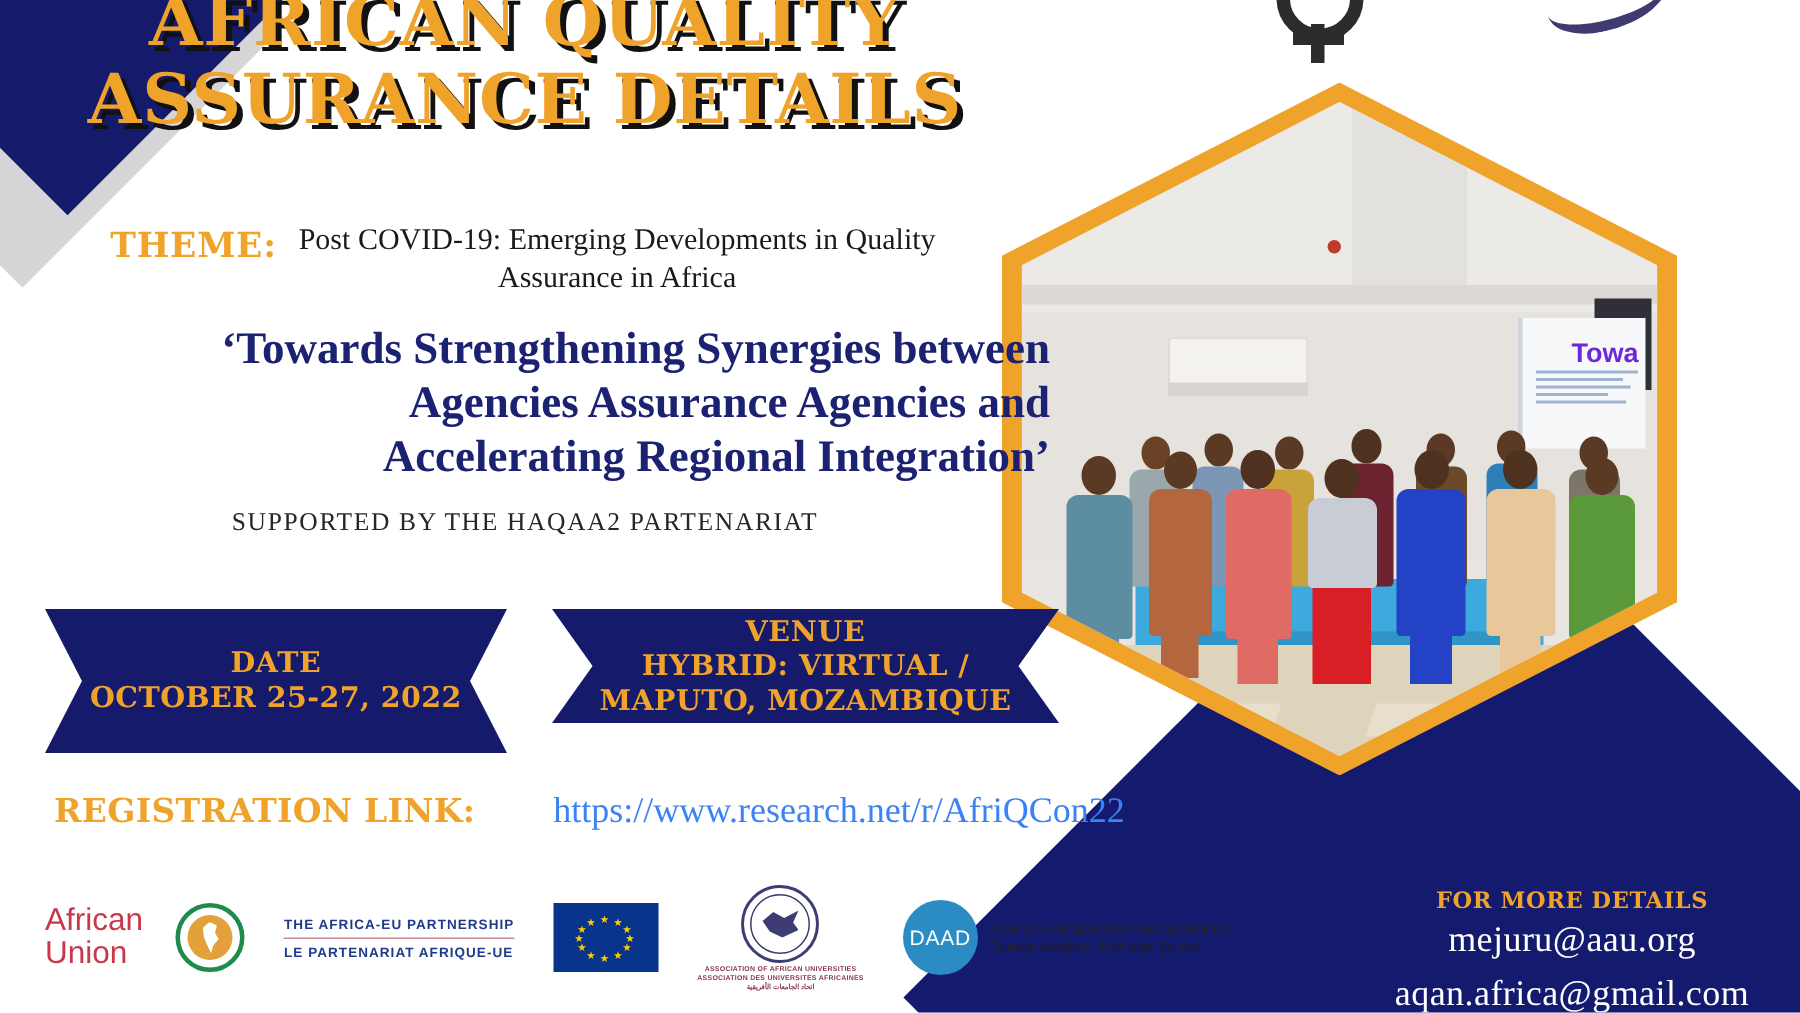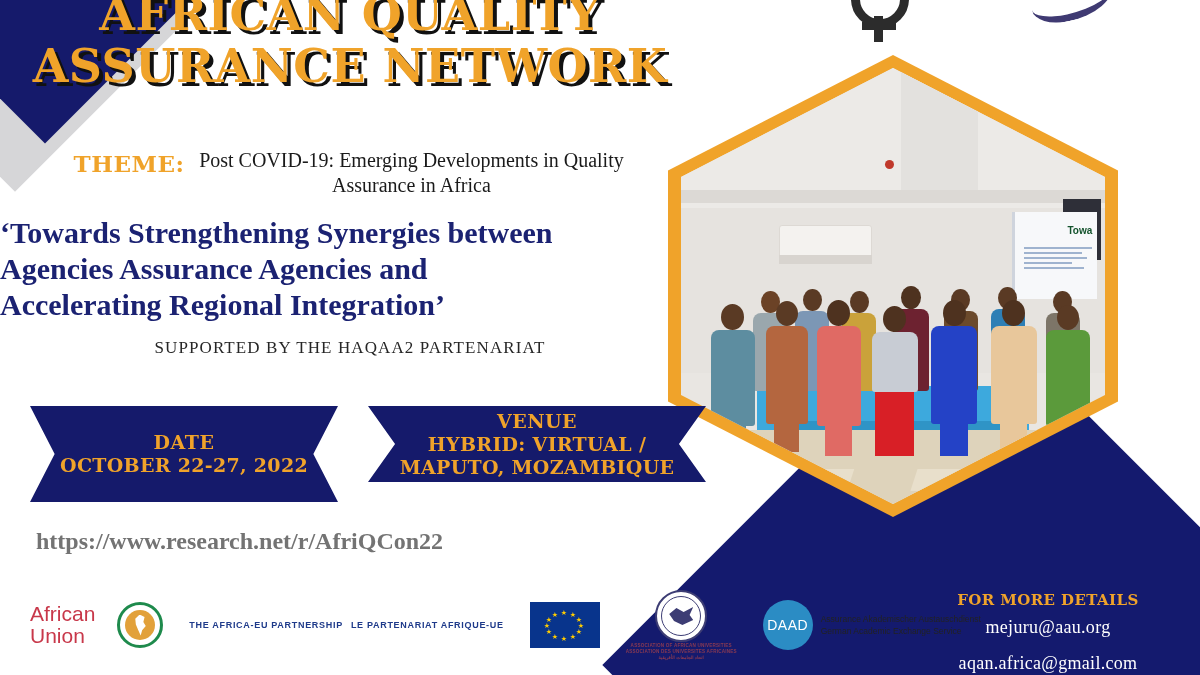--- a/index.html
+++ b/index.html
@@ -50,21 +50,21 @@
     font-family:"DejaVu Serif", serif; font-weight:700;
     color:#f0a32a; font-size:23px; letter-spacing:.5px; padding-top:2px;
   }
   #theme-text {
     font-family:"Liberation Serif", serif; color:#1a1a1a;
     font-size:20px; line-height:25px; text-align:center; max-width:430px;
   }
 
   
   #slogan {
-    position:absolute; left:0; top:215px; width:700px; text-align:left; z-index:6;
+    position:absolute; left:0; top:215px; width:700px; text-align:right; z-index:6;
     font-family:"Liberation Serif", serif; font-weight:700; color:#1b2272;
     font-size:30px; line-height:36px;
   }
 
   
   #supported-by {
     position:absolute; left:0; top:338px; width:700px; text-align:center; z-index:6;
     font-family:"Liberation Serif", serif; color:#262626;
     font-size:17px; letter-spacing:1.1px;
   }
@@ -85,22 +85,22 @@
   
   #registration-row {
     position:absolute; left:36px; top:528px; z-index:6;
     display:flex; align-items:baseline; gap:8px;
   }
   #registration-label {
     font-family:"DejaVu Serif", serif; font-weight:700; color:#f0a32a;
     font-size:22px; letter-spacing:.2px;
   }
   #registration-url {
-    font-family:"Liberation Serif", serif; font-weight:700; color:#737373;
-    font-size:24px; letter-spacing:0;
+    font-family:"Liberation Serif", serif; font-weight:400; color:#3b82f6;
+    font-size:24px; letter-spacing:0;margin-left:44px;
   }
 
   
   #logo-strip {
     position:absolute; left:30px; bottom:4px; height:92px; z-index:6;
     display:flex; align-items:center; gap:26px;
   }
 
   
   #logo-african-union { display:flex; align-items:center; gap:22px; }
@@ -117,21 +117,21 @@
   #au-emblem-inner {
     width:30px; height:30px; border-radius:50%;
     background:#e2a13a;
   }
   #au-emblem-africa {
     position:absolute; width:15px; height:21px; background:#ffffff;
     clip-path: polygon(45% 0%, 78% 12%, 70% 36%, 86% 55%, 62% 75%, 52% 100%, 34% 72%, 20% 48%, 16% 20%);
   }
 
   
-  #logo-africa-eu { display:flex; flex-direction:row; justify-content:center; gap:4px;align-items:center; }
+  #logo-africa-eu { display:flex; flex-direction:column; justify-content:center; gap:4px; }
   .eu-line {
     font-family:"Liberation Sans", sans-serif; font-weight:700;
     color:#1e3a8a; font-size:9px; letter-spacing:.7px; white-space:nowrap;
   }
   #eu-rule { height:1px; background:#d08a96; width:100%; }
 
   
   #logo-eu-flag {
     width:70px; height:46px; background:#08348c; position:relative;
     display:flex; align-items:center; justify-content:center;
@@ -174,21 +174,21 @@
   
   #contact-block {
     position:absolute; right:12px; bottom:-6px; width:280px; text-align:center; z-index:7;
   }
   #contact-heading {
     font-family:"DejaVu Serif", serif; font-weight:700; color:#f0a32a;
     font-size:15px; letter-spacing:.4px;
   }
   .contact-email {
     font-family:"Liberation Serif", serif; color:#ffffff;
-    font-size:18px; line-height:36px; letter-spacing:.3px;
+    font-size:24px; line-height:36px; letter-spacing:.3px;
   }
 
   
   #hex-frame {
     position:absolute; left:668px; top:55px; width:450px; height:462px; z-index:5;
     background:#f0a32a;
     clip-path: polygon(50% 0%, 100% 25%, 100% 75%, 50% 100%, 0% 75%, 0% 25%);
     display:flex; align-items:center; justify-content:center;
   }
   #hex-photo {
@@ -198,21 +198,21 @@
   }
   
   #photo-ceiling { position:absolute; left:0; top:0; width:100%; height:34%; background:#eceae7; }
   #photo-ceiling-panel { position:absolute; left:52%; top:0; width:18%; height:30%; background:#e3e1de; }
   #photo-ceiling-beam { position:absolute; left:0; top:28%; width:100%; height:3%; background:#dcd9d5; }
   #photo-alarm { position:absolute; left:48%; top:21%; width:9px; height:9px; border-radius:50%; background:#c0392b; }
   #photo-wall { position:absolute; left:0; top:32%; width:100%; height:38%; background:#e6e3df; }
   #photo-ac { position:absolute; left:23%; top:36%; width:22%; height:9%; background:#f4f2ef; border:1px solid #ddd9d4; border-radius:3px; }
   #photo-ac-vent { position:absolute; left:23%; top:43%; width:22%; height:2%; background:#d8d4cf; }
   #photo-screen { position:absolute; right:2%; top:33%; width:20%; height:20%; background:#f7f8fa; border-left:3px solid #cfd4dd; }
-  #photo-screen-title { position:absolute; right:3%; top:36%; font-family:"Liberation Sans", sans-serif; color:#14532d; font-size:10px; font-weight:700; }
+  #photo-screen-title { position:absolute; right:3%; top:36%; font-family:"Liberation Sans", sans-serif; color:#6d28d9; font-size:18px; font-weight:700; }
   #photo-screen-lines { position:absolute; right:3%; top:41%; width:16%; }
   .photo-screen-line { height:2px; background:#9fb3cf; margin-bottom:3px; }
   #photo-board { position:absolute; right:1%; top:30%; width:9%; height:14%; background:#2e2f38; }
   #photo-stage { position:absolute; left:18%; bottom:17%; width:64%; height:10%; background:#3da9dd; }
   #photo-stage2 { position:absolute; left:22%; bottom:14%; width:56%; height:5%; background:#2f94c6; }
   #photo-floor { position:absolute; left:0; bottom:0; width:100%; height:17%; background:#ded3bb; }
   #photo-floor-tile1 { position:absolute; left:10%; bottom:2%; width:30%; height:6%; background:#e8dfcb; transform:skewX(-18deg); }
   #photo-floor-tile2 { position:absolute; left:55%; bottom:3%; width:28%; height:5%; background:#e8dfcb; transform:skewX(-18deg); }
 
   .person { position:absolute; bottom:17%; }
@@ -335,48 +335,49 @@
     <div class="person" style="left:86%;bottom:12%;width:44px;">
       <div class="p-head" style="width:22px;height:25px;background:#5a3a24;"></div>
       <div class="p-body" style="height:96px;background:#5b9a3b;"></div>
       <div class="p-legs" style="height:26px;background:#5b9a3b;"></div>
     </div>
   </div>
 </div>
 
 <div id="headline-block">
   <div class="title-line">AFRICAN QUALITY</div>
-  <div class="title-line">ASSURANCE NETWORK</div>
+  <div class="title-line">ASSURANCE DETAILS</div>
 </div>
 
 <div id="theme-row">
   <div id="theme-label">THEME:</div>
   <div id="theme-text">Post COVID-19: Emerging Developments in Quality Assurance in Africa</div>
 </div>
 
 <div id="slogan">
   <div>‘Towards Strengthening Synergies between</div>
   <div>Agencies Assurance Agencies and</div>
   <div>Accelerating Regional Integration’</div>
 </div>
 
 <div id="supported-by">SUPPORTED BY THE HAQAA2 PARTENARIAT</div>
 
 <div class="ribbon" id="ribbon-date">
   <div class="ribbon-title">DATE</div>
-  <div class="ribbon-sub">OCTOBER 22-27, 2022</div>
+  <div class="ribbon-sub">OCTOBER 25-27, 2022</div>
 </div>
 
 <div class="ribbon" id="ribbon-venue">
   <div class="ribbon-title">VENUE</div>
   <div class="ribbon-sub">HYBRID: VIRTUAL /</div>
   <div class="ribbon-sub">MAPUTO, MOZAMBIQUE</div>
 </div>
 
 <div id="registration-row">
+  <span id="registration-label">REGISTRATION LINK:</span>
   <span id="registration-url">https://www.research.net/r/AfriQCon22</span>
 </div>
 
 <div id="logo-strip">
 
   <div id="logo-african-union">
     <div id="au-wordmark">
       <div>African</div>
       <div>Union</div>
     </div>

